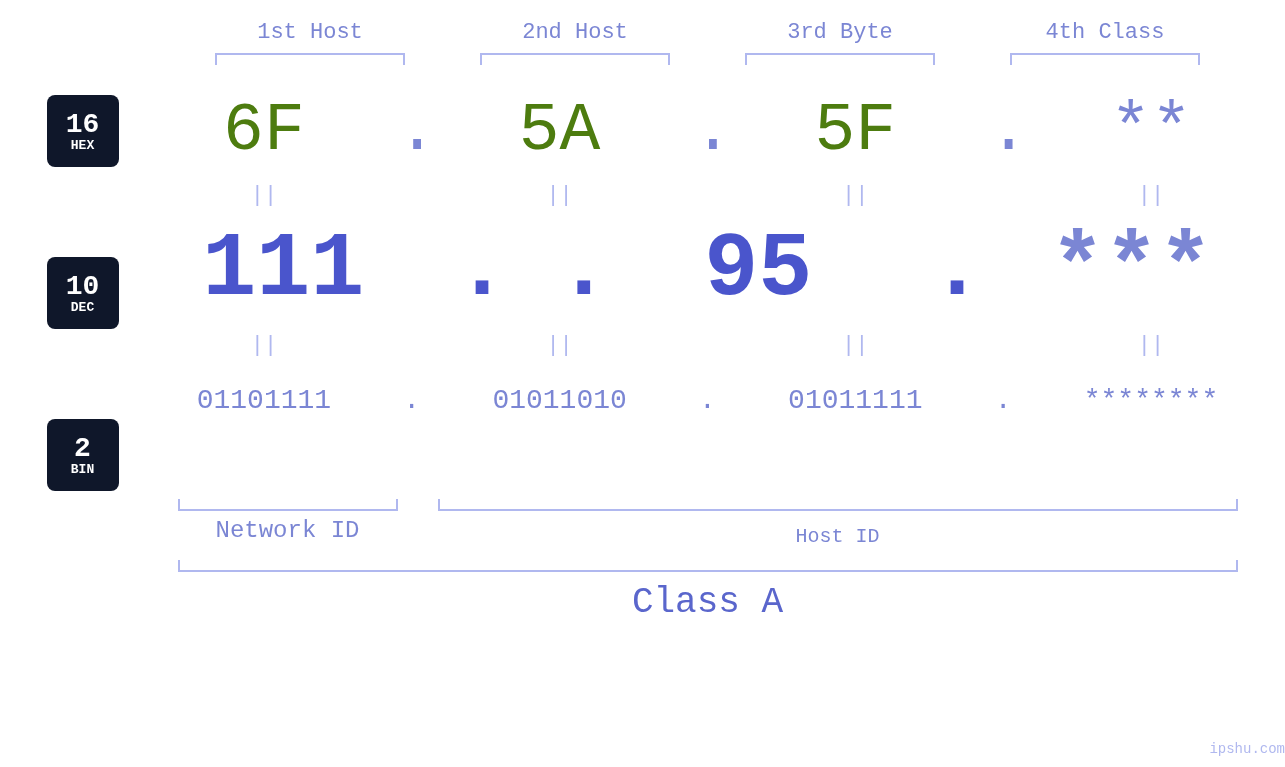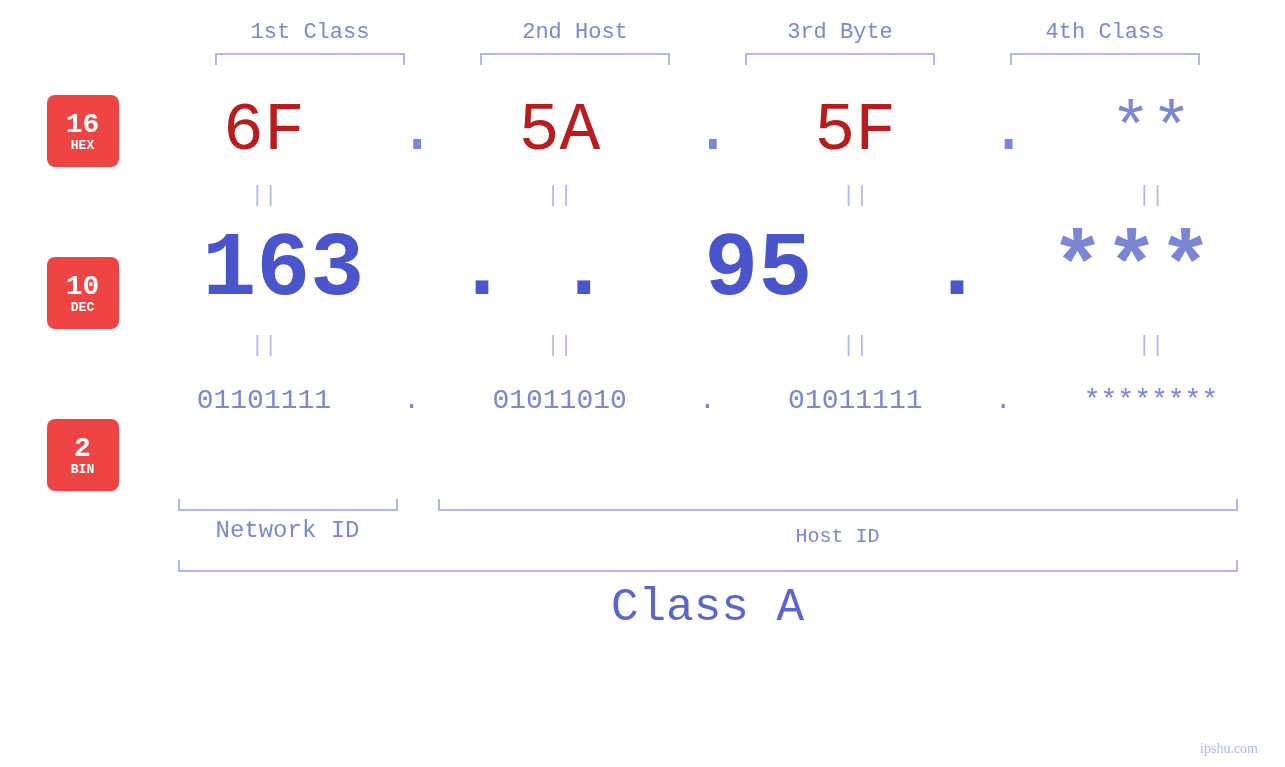--- a/index.html
+++ b/index.html
@@ -72,21 +72,21 @@
       flex-direction: column;
       align-items: center;
       gap: 0px;
       width: 130px;
       padding-top: 10px;
     }
 
     .badge {
       width: 72px;
       height: 72px;
-      background: #ef4444;
+      background: #0f172a;
       border-radius: 8px;
       display: flex;
       flex-direction: column;
       align-items: center;
       justify-content: center;
       color: white;
       margin-bottom: 90px;
     }
 
     .badge:last-child {
@@ -123,21 +123,21 @@
     .value-cell {
       width: 200px;
       text-align: center;
       color: #5a66cc;
       font-family: 'Courier New', Courier, monospace;
     }
 
     .hex-value {
       font-size: 68px;
       font-weight: 400;
-      color: #b91c1c;
+      color: #4d7c0f;
     }
 
     .dec-value {
       font-size: 90px;
       font-weight: 700;
       color: #4a55cc;
     }
 
     .bin-value {
       font-size: 28px;
@@ -186,46 +186,46 @@
       width: 100%;
       height: 12px;
       border-bottom: 2px solid #b0b8ef;
       border-left: 2px solid #b0b8ef;
       border-right: 2px solid #b0b8ef;
     }
 
     .class-label {
       text-align: center;
       color: #5a66cc;
-      font-size: 46px;
+      font-size: 36px;
       font-family: 'Courier New', Courier, monospace;
       margin-top: 10px;
     }
 
     
     .watermark {
       position: absolute;
       bottom: 10px;
-      right: 27px;
+      right: 0;
       color: #b0b8ef;
       font-size: 14px;
-      font-family: Liberation Serif, serif;
+      font-family: Liberation Mono, monospace;
     }
 
     .asterisk-color {
       color: #7b86d4;
     }
   </style>
 </head>
 <body>
 
 <div class="main-container">
 
   <div class="byte-headers">
-    <div class="byte-label">1st Class</div>
+    <div class="byte-label">1st Host</div>
     <div class="byte-label">2nd Host</div>
     <div class="byte-label">3rd Byte</div>
     <div class="byte-label">4th Class</div>
   </div>
 
   <div class="brackets-top">
     <div class="bracket-top"></div>
     <div class="bracket-top"></div>
     <div class="bracket-top"></div>
     <div class="bracket-top"></div>
@@ -279,21 +279,21 @@
         <div class="equals-dot"></div>
         <div class="equals-cell">||</div>
         <div class="equals-dot"></div>
         <div class="equals-cell">||</div>
         <div class="equals-dot"></div>
         <div class="equals-cell">||</div>
       </div>
 
       <div class="value-row" style="height:110px;">
         <div class="value-cell">
-          <span class="dec-value">163</span>
+          <span class="dec-value">111</span>
         </div>
         <div class="dot-cell">
           <span class="dot-dec">.</span>
         </div>
         <div class="dot-cell">
           <span class="dot-dec">.</span>
         </div>
         <div class="value-cell">
           <span class="dec-value">95</span>
         </div>

